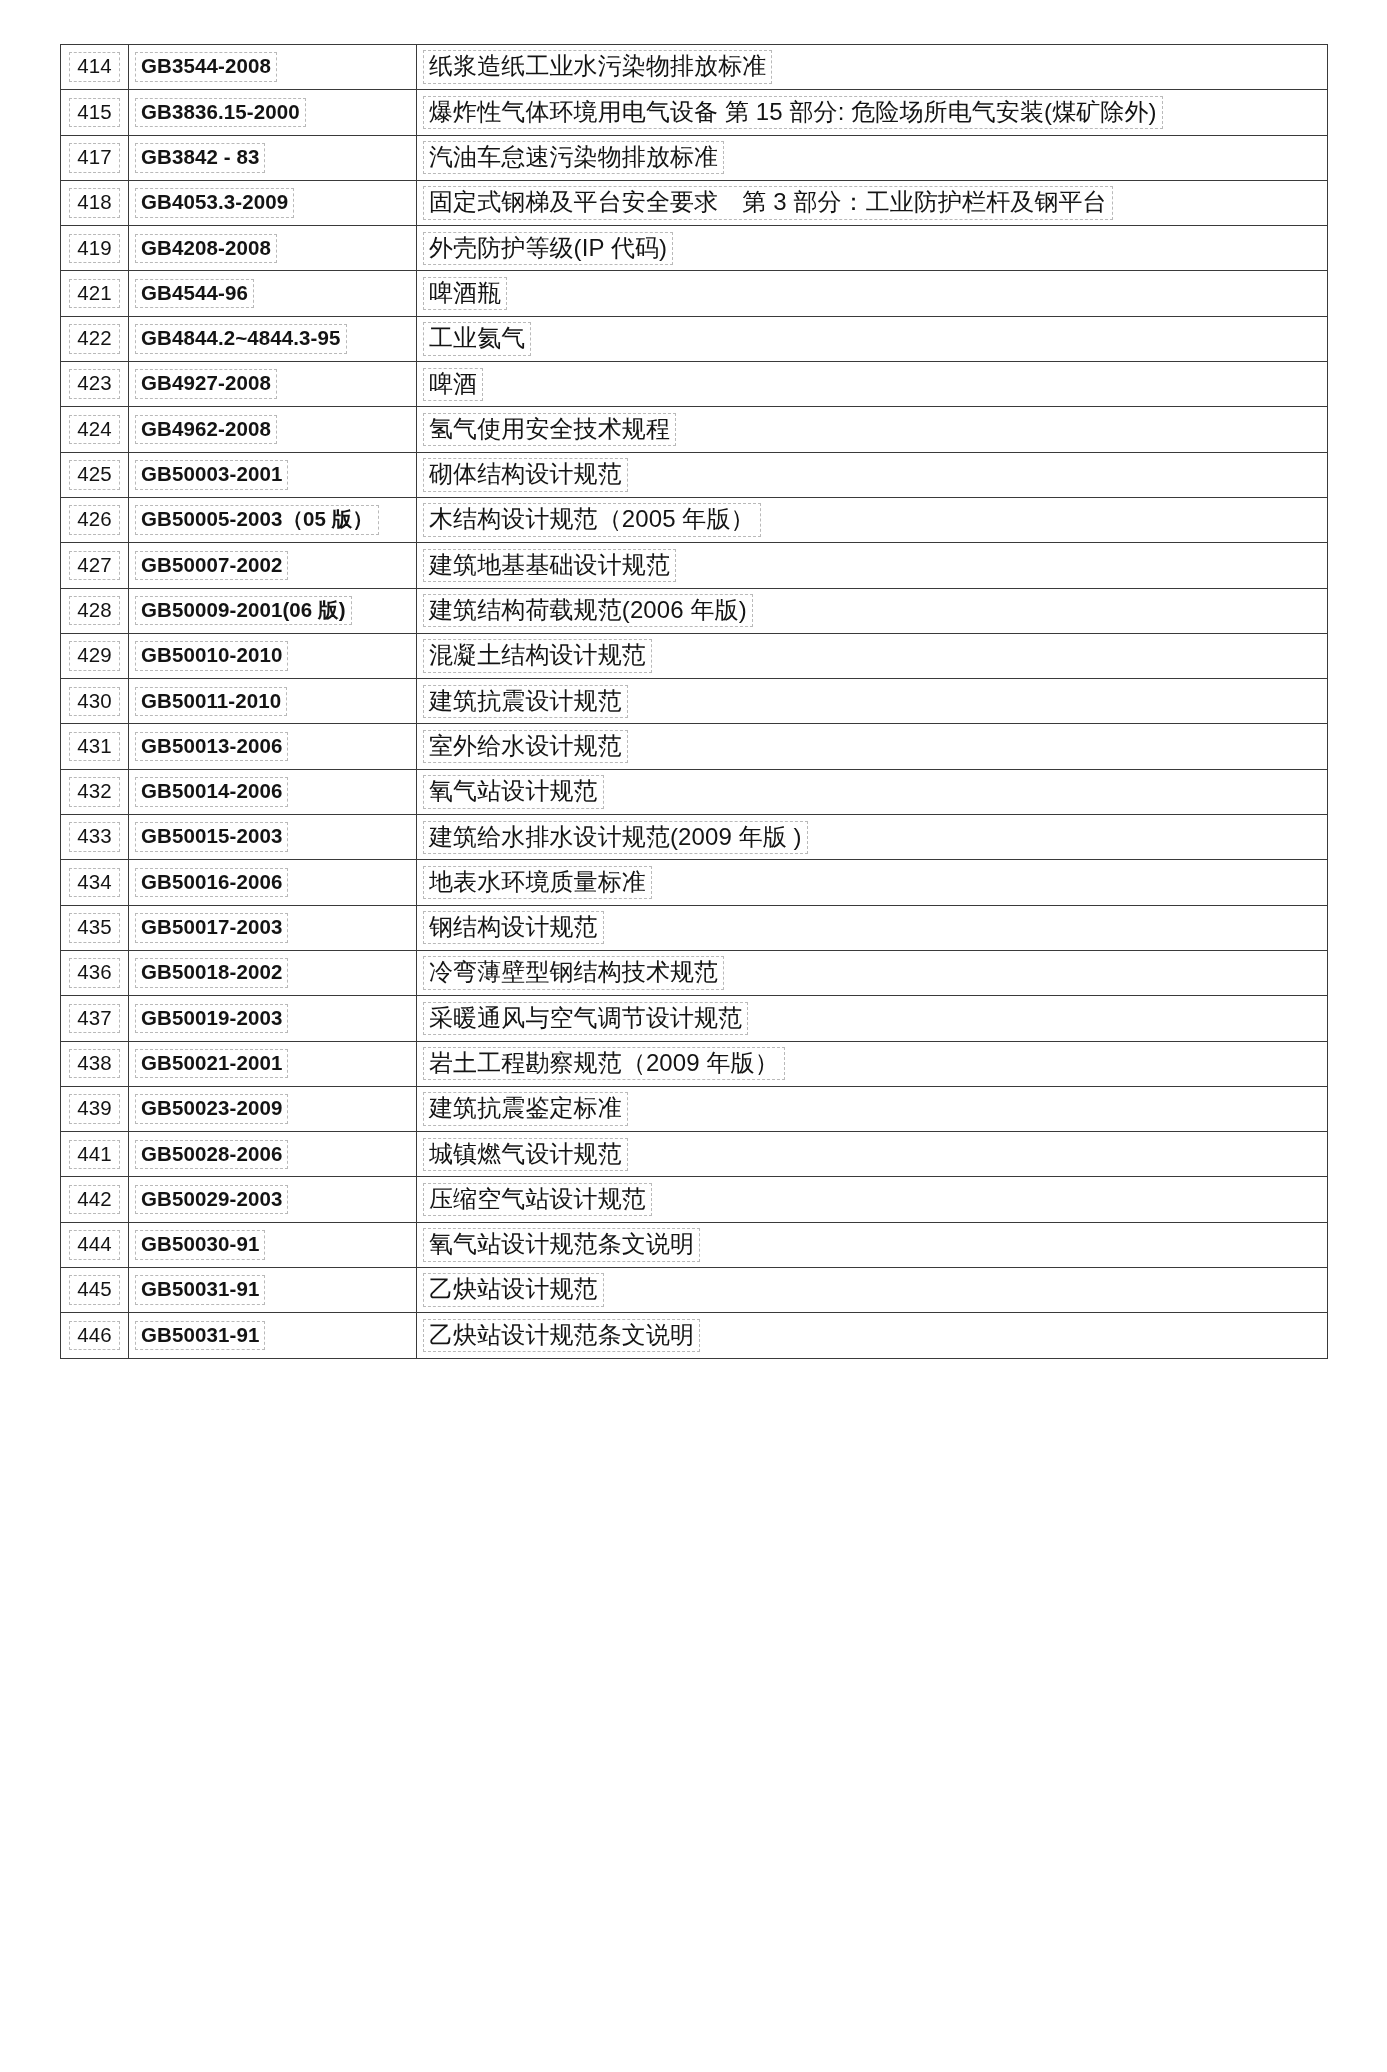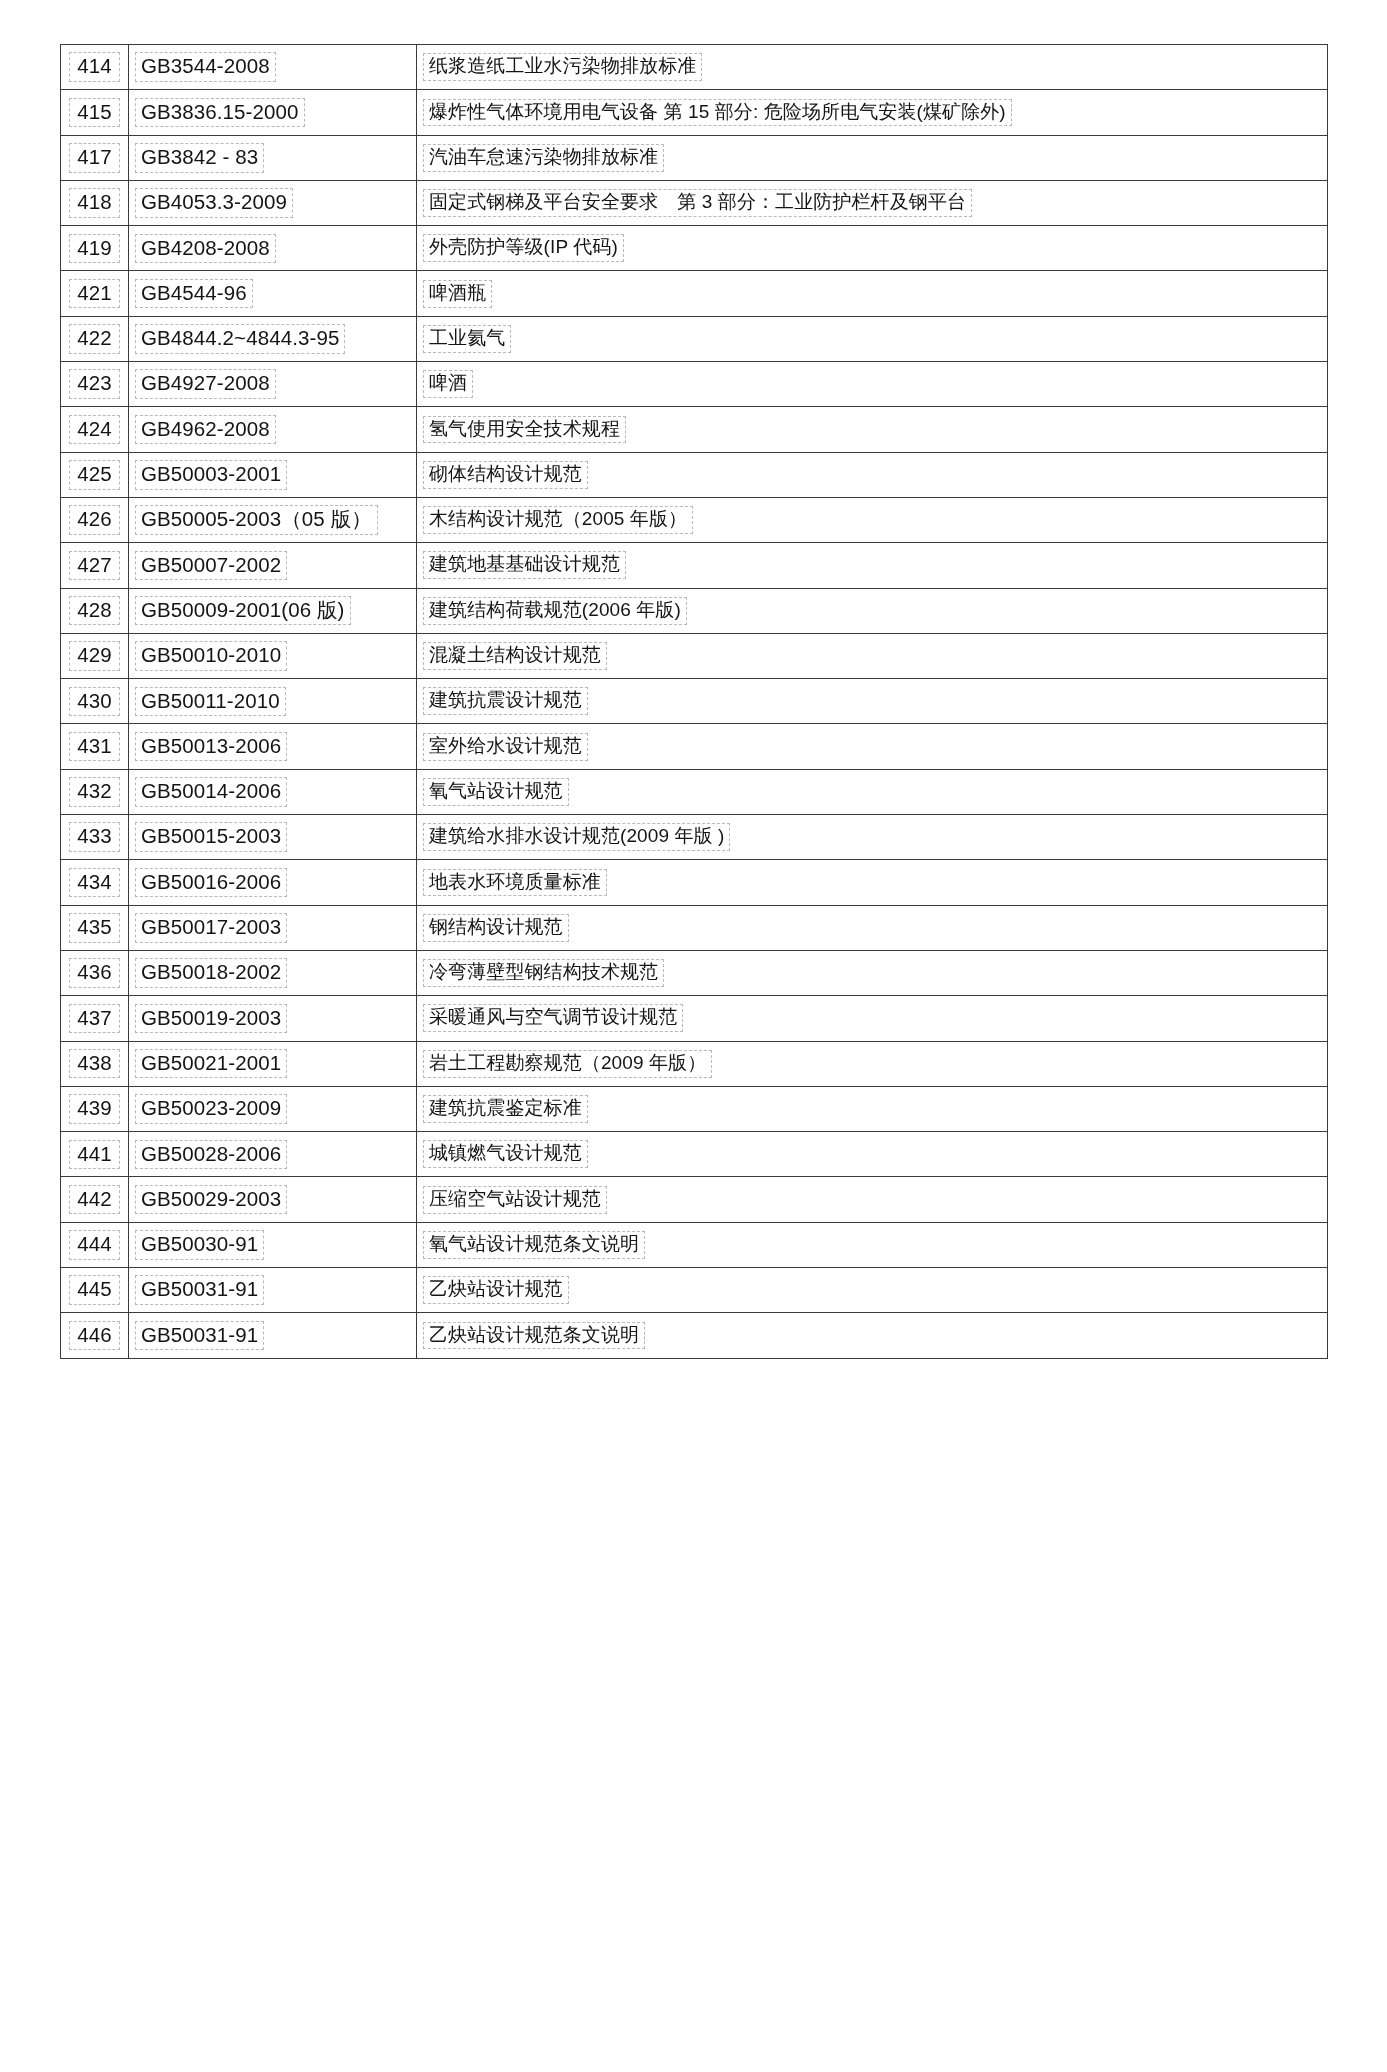--- a/index.html
+++ b/index.html
@@ -49,21 +49,21 @@
     border: 1px solid #3a3a3a;
   }
 
   .cellwrap {
     display: flex;
     align-items: center;
     height: 44.3px;
     box-sizing: border-box;
   }
   .cellwrap.idx   { justify-content: center; padding: 0 6px; }
-  .cellwrap.code  { justify-content: flex-start; padding-left: 6px; }
+  .cellwrap.code  { justify-content: flex-start; padding-left: 6px; font-weight: bold; }
   .cellwrap.title { justify-content: flex-start; padding-left: 6px; }
 
   
   .ocrbox {
     display: inline-block;
     border: 1px dashed #b9b9b9;
     padding: 2px 5px 3px 5px;
     line-height: 1.1;
     white-space: nowrap;
     font-size: 20.5px;
@@ -71,21 +71,21 @@
     color: #141414;
   }
   .ocrbox.num {
     font-size: 20.5px;
     padding: 2px 7px 3px 7px;
   }
   .ocrbox.code-txt {
     font-size: 20.5px;
   }
   .ocrbox.title-txt {
-    font-size: 19px;
+    font-size: 24px;
   }
 </style>
 </head>
 <body>
 
 <div class="page">
   <table class="std-table">
     <colgroup>
       <col class="c-idx">
       <col class="c-code">

